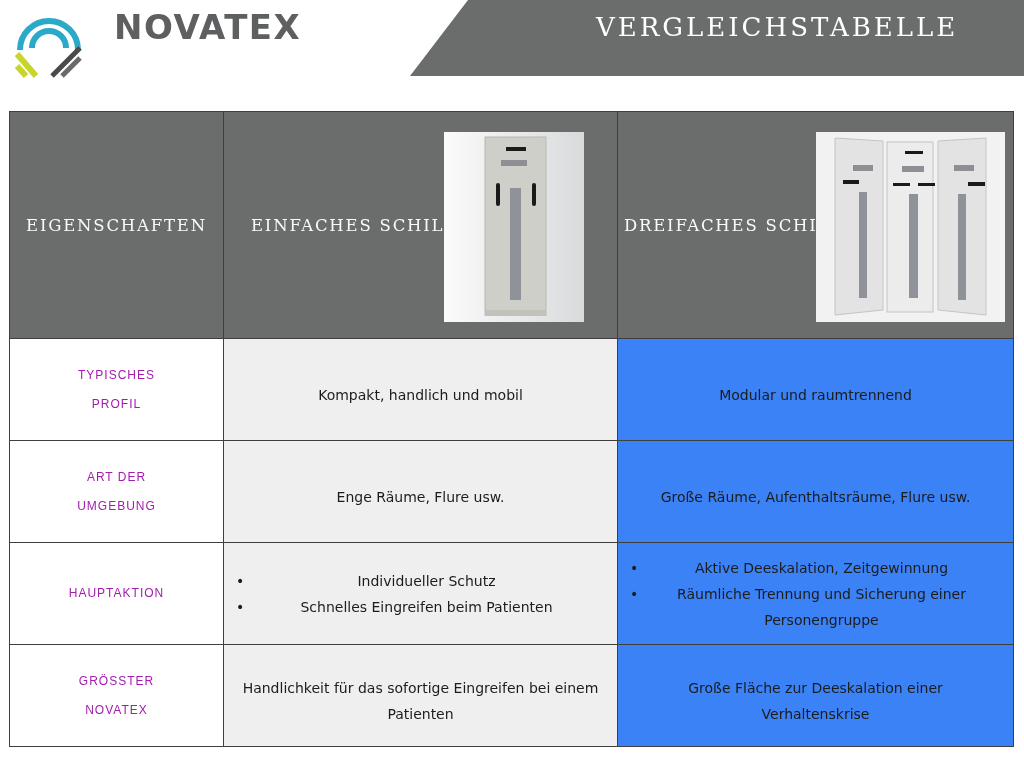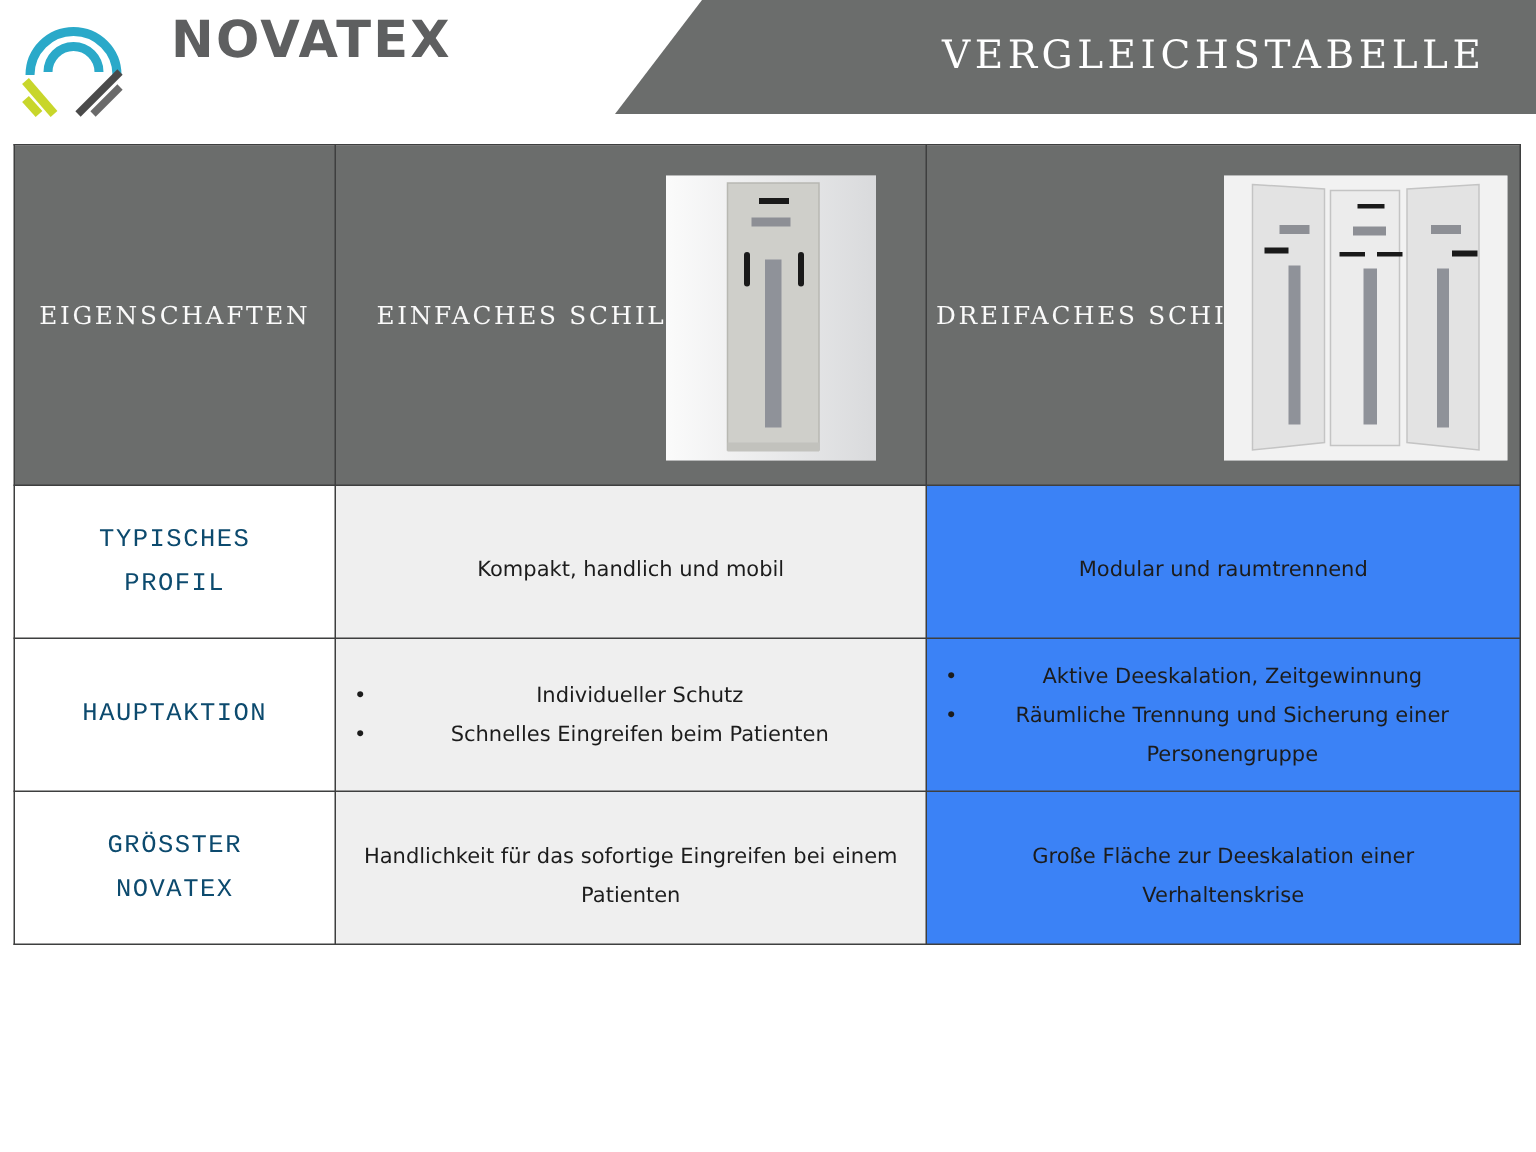--- a/index.html
+++ b/index.html
@@ -5,33 +5,33 @@
   html, body { margin:0; padding:0; }
   body { width:1024px; height:768px; background:#ffffff; position:relative; overflow:hidden; font-family:"DejaVu Sans", sans-serif; }
 
   .logo { position:absolute; left:14px; top:12px; width:280px; height:70px; }
   .logo-mark { position:absolute; left:0; top:0; width:70px; height:70px; }
   .logo-text { position:absolute; left:100px; top:-2px; font-family:"DejaVu Sans", sans-serif; font-weight:bold; font-size:34px; line-height:35px; letter-spacing:1.5px; color:#5e5f60; }
   .logo-text span { display:block; }
 
   .banner { position:absolute; left:410px; top:0; width:614px; height:76px; }
   .banner svg { position:absolute; left:0; top:0; }
-  .banner-title { position:absolute; left:186px; top:22px; font-family:"DejaVu Serif", serif; font-size:26px; letter-spacing:3px; color:#ffffff;margin-left:32px; }
+  .banner-title { position:absolute; left:186px; top:12px; font-family:"DejaVu Serif", serif; font-size:26px; letter-spacing:3px; color:#ffffff; }
 
-  table.cmp { position:absolute; left:9px; top:96px; width:1004px; border-collapse:collapse; table-layout:fixed; }
+  table.cmp { position:absolute; left:9px; top:111px; width:1004px; border-collapse:collapse; table-layout:fixed; }
   table.cmp td { border:1.5px solid #3e3f3f; padding:0; text-align:center; vertical-align:middle; }
   col.c1 { width:214px; } col.c2 { width:394px; } col.c3 { width:396px; }
 
   tr.head td { background:#6b6d6c; height:226px; color:#fafafa; font-family:"DejaVu Serif", serif; font-size:16.5px; letter-spacing:1.8px; }
   .head-cell { position:relative; height:226px; }
   .head-label { position:absolute; top:104px; }
   .img-box { position:absolute; top:20px; background:#f1f1f1; overflow:hidden; }
 
   tr.row td { height:101px; }
-  td.rowlabel { background:#ffffff; font-family:Liberation Mono, monospace; font-size:17px; line-height:29px; letter-spacing:1px; color:#0c4a6e; }
+  td.rowlabel { background:#ffffff; font-family:Liberation Sans, sans-serif; font-size:12px; line-height:29px; letter-spacing:1px; color:#a21caf; }
   td.c-mid { background:#efefef; font-family:"DejaVu Sans", sans-serif; font-size:14px; line-height:26px; color:#1c1c1c; }
   td.c-right { background:#3b82f6; font-family:"DejaVu Sans", sans-serif; font-size:14px; line-height:26px; color:#1c1c1c; }
 
   ul.bl { list-style:none; margin:0; padding:0 14px 0 12px; }
   ul.bl li { position:relative; text-align:center; padding-left:14px; }
   ul.bl li::before { content:"•"; position:absolute; left:0; top:0; }
   .pad { padding:0 8px;margin-top:10px; }
 </style>
 </head>
 <body>
@@ -123,20 +123,32 @@
       <div>PROFIL</div>
     </td>
     <td class="c-mid">
           <div class="pad">Kompakt, handlich und mobil</div>
         </td>
     <td class="c-right">
           <div class="pad">Modular und raumtrennend</div>
         </td>
   </tr>
 
+  <tr class="row">
+    <td class="rowlabel">
+      <div>ART DER</div>
+      <div>UMGEBUNG</div>
+    </td>
+    <td class="c-mid">
+          <div class="pad">Enge Räume, Flure usw.</div>
+        </td>
+    <td class="c-right">
+          <div class="pad">Große Räume, Aufenthaltsräume, Flure usw.</div>
+        </td>
+  </tr>
 
   <tr class="row">
     <td class="rowlabel">
       <div>HAUPTAKTION</div>
     </td>
     <td class="c-mid">
       <ul class="bl">
         <li>Individueller Schutz</li>
         <li>Schnelles Eingreifen beim Patienten</li>
       </ul>

